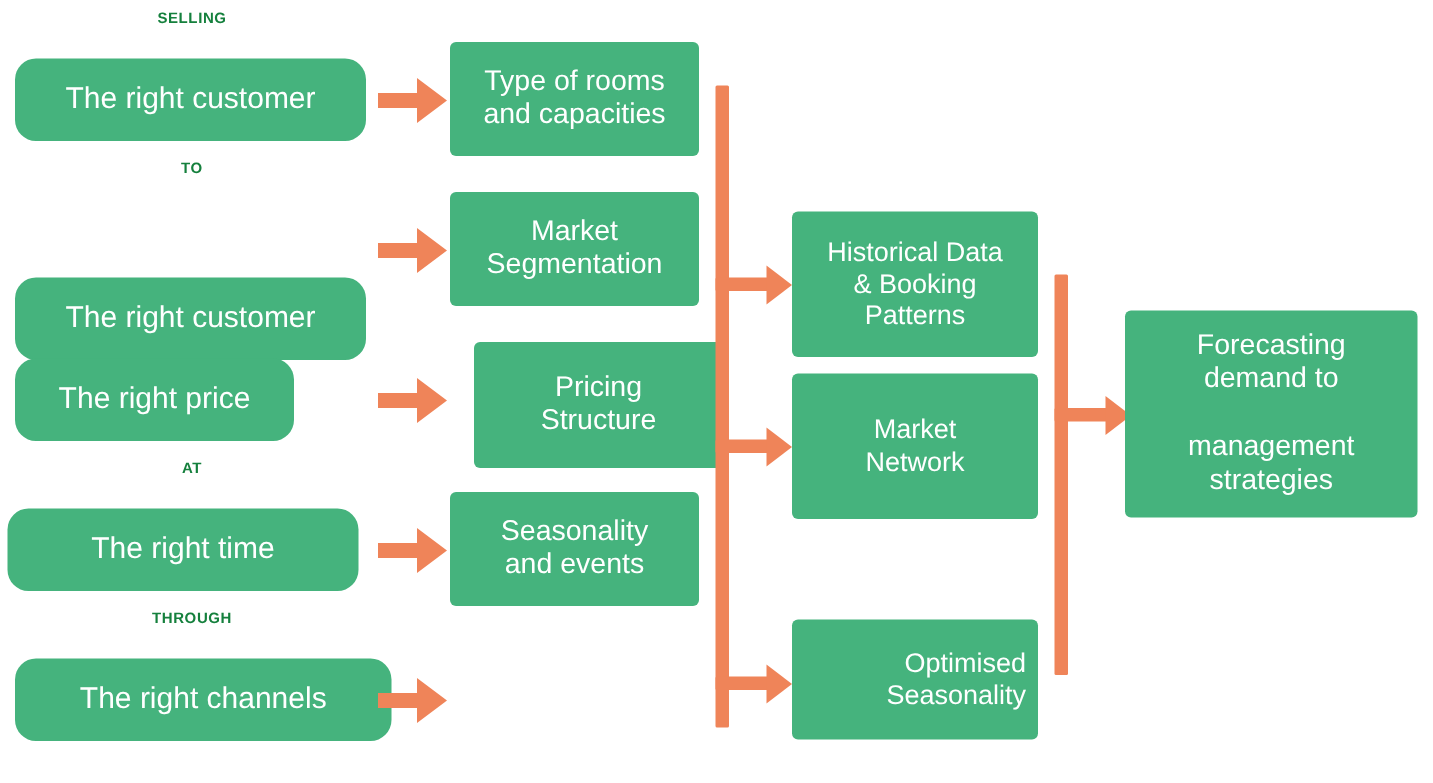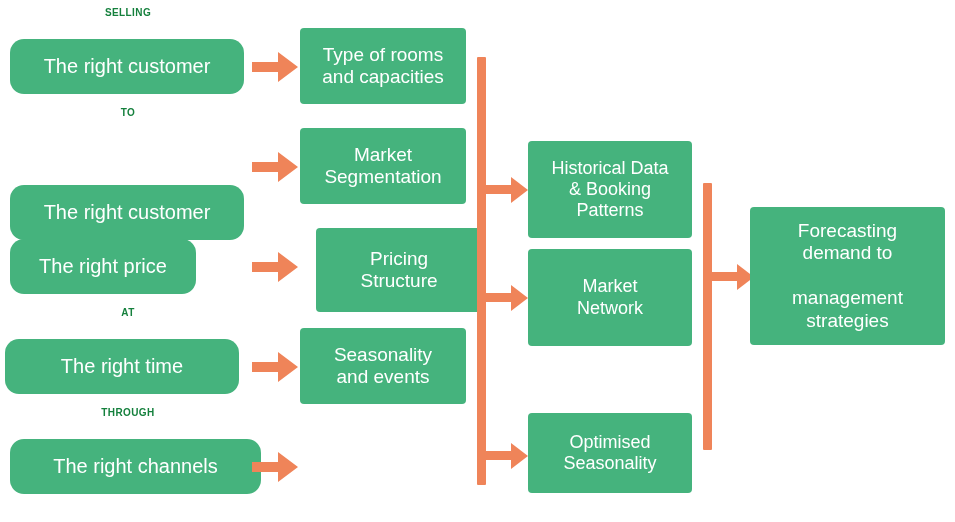--- a/index.html
+++ b/index.html
@@ -205,21 +205,21 @@
     </span>
   </div>
 
   <div class="node agg" style="left:528px; top:249px; width:164px; height:97px;">
     <span class="txt">
       <span>Market</span><br>
       <span>Network</span>
     </span>
   </div>
 
-  <div class="node agg" style="left:528px; top:413px; width:164px; height:80px;">
+  <div class="node agg" style="left:528px; top:413px; width:164px; height:80px;text-align:right;">
     <span class="txt">
       <span>Optimised</span><br>
       <span>Seasonality</span>
     </span>
   </div>
 
   <div class="conn vtrunk" style="left:703px; top:183px; height:267px;"></div>
 
   <div class="conn hstem" style="left:703px; top:272px; width:36px;"></div>
   <div class="arrowhead" style="left:737px; top:263.5px;"></div>

